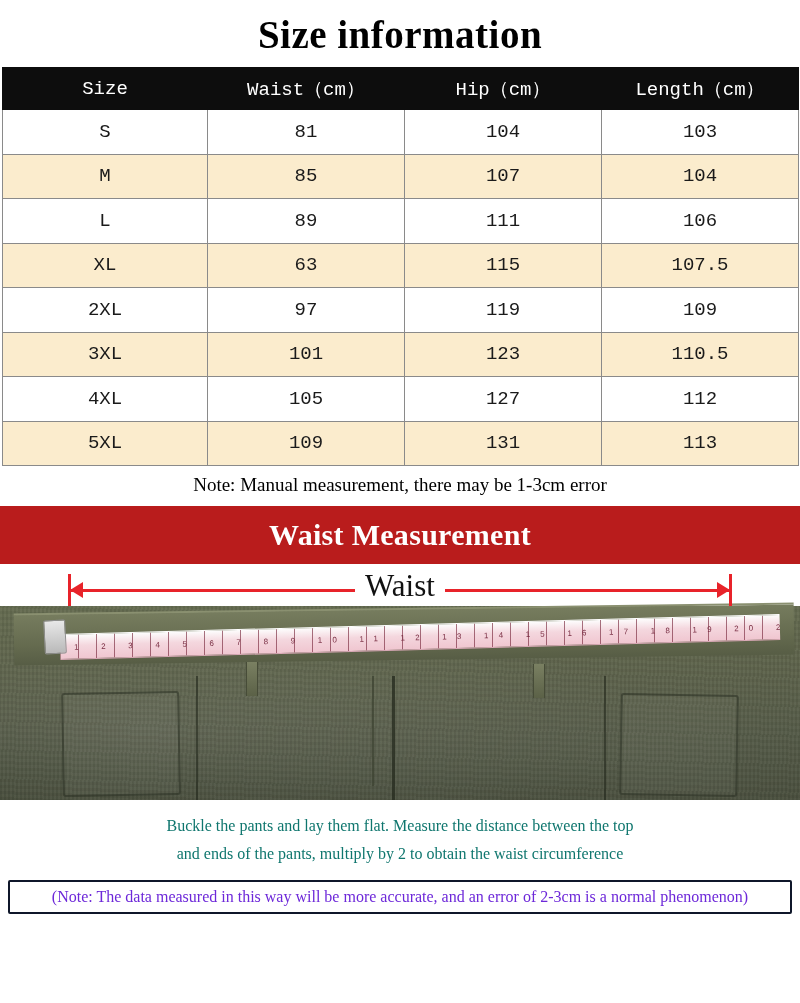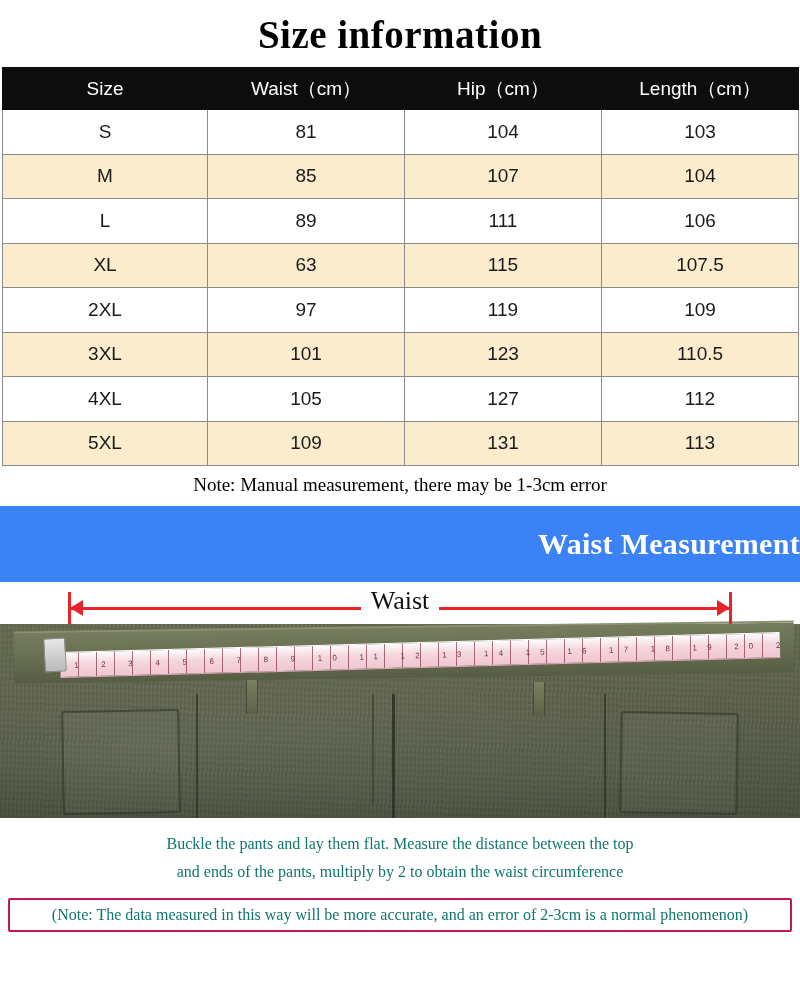--- a/index.html
+++ b/index.html
@@ -34,21 +34,21 @@
   
   .size-table {
     width: 796px;
     margin: 0 2px;
     border-collapse: collapse;
     table-layout: fixed;
   }
   .size-table th, .size-table td {
     border: 1px solid #8a8a8a;
     text-align: center;
-    font-family: Liberation Sans, sans-serif;
+    font-family: Liberation Mono, monospace;
     font-size: 19px;
     color: #1a1a1a;
     height: 44.5px;
     padding: 0;
   }
   .size-table thead th {
     background: #0d0d0d;
     color: #ffffff;
     font-weight: normal;
     font-size: 19px;
@@ -67,25 +67,25 @@
   .table-note {
     text-align: center;
     font-family: "Liberation Serif", serif;
     font-size: 19px;
     color: #000000;
     padding: 8px 0 10px 0;
   }
 
   
   .band {
-    background: #3b82f6;
-    height: 76px;
+    background: #b91c1c;
+    height: 58px;
     display: flex;
     align-items: center;
-    justify-content: flex-end;
+    justify-content: center;
   }
   .band-title {
     color: #ffffff;
     font-family: "Liberation Serif", serif;
     font-weight: bold;
     font-size: 30px;
     letter-spacing: 0.3px;
   }
 
   
@@ -252,21 +252,21 @@
     border-bottom: 8px solid transparent;
   }
   .arrow-head.left { left: 10px; border-right: 13px solid #e8232a; }
   .arrow-head.right { right: 10px; border-left: 13px solid #e8232a; }
   .arrow-label {
     position: absolute;
     left: 0; right: 0;
     top: -2px;
     text-align: center;
     font-family: "Liberation Serif", serif;
-    font-size: 26px;
+    font-size: 31px;
     color: #111;
     background: transparent;
   }
   .arrow-label span {
     background: #ffffff;
     padding: 0 10px;
   }
 
   
   .instructions {
@@ -274,26 +274,26 @@
     text-align: center;
     font-family: "Liberation Serif", serif;
     font-size: 16px;
     color: #0f766e;
     line-height: 1.75;
   }
 
   
   .note-box {
     margin: 10px 8px 8px 8px;
-    border: 2px solid #be185d;
+    border: 2px solid #0f172a;
     border-radius: 2px;
     text-align: center;
     font-family: "Liberation Serif", serif;
     font-size: 16px;
-    color: #0f766e;
+    color: #6d28d9;
     padding: 6px 16px;
   }
 </style>
 </head>
 <body>
 
 <div class="page">
 
   <h1 class="main-title">Size information</h1>
 

